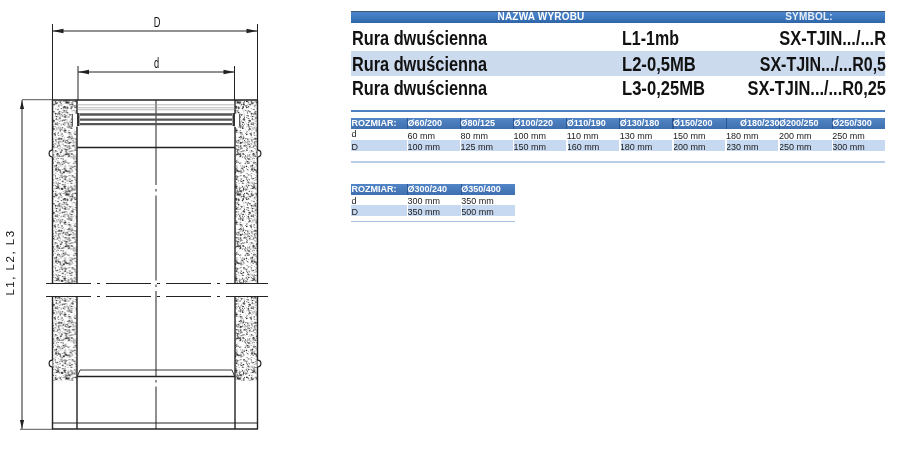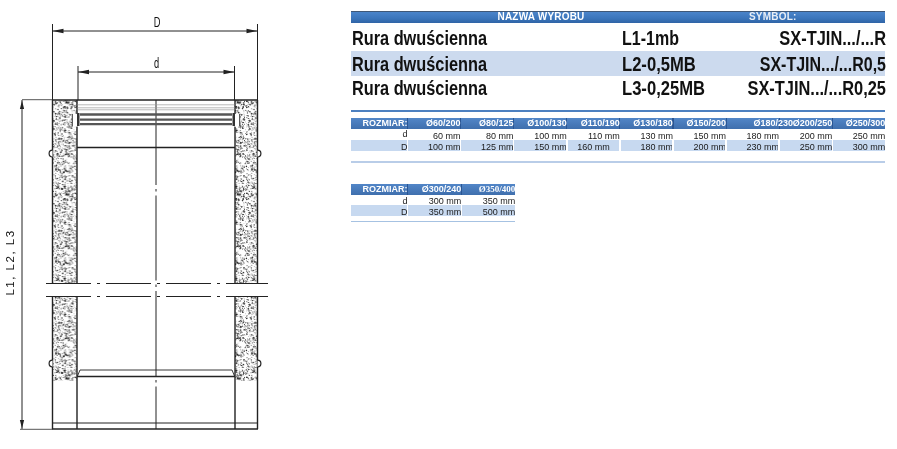--- a/index.html
+++ b/index.html
@@ -1,19 +1,19 @@
 <!DOCTYPE html>
 <html><head>
 <meta charset="utf-8">
 <style>
   html,body{margin:0;padding:0;background:#ffffff;}
   body{width:897px;height:449px;position:relative;overflow:hidden;
        font-family:"Liberation Sans",sans-serif;}
   .abs{position:absolute;}
-  .c{text-align:right;}
+  .c{text-align:left;}
 </style>
 </head>
 <body>
 
 <svg class="abs" style="left:0;top:0" width="350" height="449" viewBox="0 0 350 449">
   <defs>
     <pattern id="stip" width="24.5" height="92" patternUnits="userSpaceOnUse">
         <g fill="#181818">
           <circle cx="15.6" cy="2.5" r="0.38" opacity="0.61"></circle>
           <circle cx="17.9" cy="62.2" r="0.62" opacity="0.54"></circle>
@@ -1034,21 +1034,21 @@
 
   <text transform="translate(156.5 68.3) scale(0.62 1)" font-size="15" fill="#111" text-anchor="middle" font-family="Liberation Sans">d</text>
 
   <text x="14" y="262.5" font-size="11.5" letter-spacing="1.5" fill="#111" text-anchor="middle" font-family="Liberation Sans" transform="rotate(-90 14 262.5)">L1, L2, L3</text>
 </svg>
 
 <div class="abs" style="left:351px;top:11px;width:534px;height:11px;background:linear-gradient(#4a84ca 0%,#3c76bc 55%,#2f64a6 100%);border-top:1px solid #3f5878;"></div>
 
 <div class="abs" style="left:441px;top:12px;width:200px;height:10px;line-height:10px;color:#fff;font-size:10px;letter-spacing:0.2px;font-weight:bold;text-align:center;">NAZWA WYROBU</div>
 
-<div class="abs" style="left:749px;top:12px;width:120px;height:10px;line-height:10px;color:#e8eef6;font-size:10px;letter-spacing:0.2px;font-weight:bold;">SYMBOL:</div>
+<div class="abs" style="left:749px;top:12px;width:120px;height:10px;line-height:10px;color:#e8eef6;font-size:10px;letter-spacing:0.2px;font-weight:bold;text-align:center;">SYMBOL:</div>
 
 <div class="abs" style="left:351px;top:50.5px;width:534px;height:25.5px;background:#ccdaee;"></div>
 
 <div class="abs" style="left:351px;top:110px;width:534px;height:2px;background:#4d80c0;"></div>
 
 <div class="abs" style="left:352px;top:25px;width:270px;height:26px;line-height:26px;font-size:20px;font-weight:bold;color:#111;transform:scaleX(0.815);transform-origin:0 0;">Rura dwuścienna</div>
 
 <div class="abs" style="left:622px;top:25px;width:160px;height:26px;line-height:26px;font-size:20px;font-weight:bold;color:#111;transform:scaleX(0.8);transform-origin:0 0;">L1-1mb</div>
 
 <div class="abs" style="left:656px;top:25px;width:230px;height:26px;line-height:26px;font-size:20px;font-weight:bold;color:#111;text-align:right;transform:scaleX(0.82);transform-origin:100% 0;">SX-TJIN.../...R</div>
@@ -1075,21 +1075,21 @@
 <div class="abs" style="left:672.4px;top:118px;width:1.2px;height:11px;background:#2a5694;"></div>
 <div class="abs" style="left:725.5px;top:118px;width:1.2px;height:11px;background:#2a5694;"></div>
 <div class="abs" style="left:778.6px;top:118px;width:1.2px;height:11px;background:#2a5694;"></div>
 <div class="abs" style="left:831.7px;top:118px;width:1.2px;height:11px;background:#2a5694;"></div>
 
 <div class="abs" style="left:351.4px;top:140px;width:533.9px;height:11px;background:#c7d9f0;"></div>
 
 <div class="abs c" style="left:351.4px;top:118px;width:56.0px;height:11px;line-height:11px;font-size:9px;color:#fff;font-weight:bold;">ROZMIAR:</div>
 <div class="abs c" style="left:407.4px;top:118px;width:53.1px;height:11px;line-height:11px;font-size:9px;color:#fff;font-weight:bold;">Ø60/200</div>
 <div class="abs c" style="left:460.5px;top:118px;width:53.1px;height:11px;line-height:11px;font-size:9px;color:#fff;font-weight:bold;">Ø80/125</div>
-<div class="abs c" style="left:513.6px;top:118px;width:53.1px;height:11px;line-height:11px;font-size:9px;color:#fff;font-weight:bold;">Ø100/130</div>
+<div class="abs c" style="left:513.6px;top:118px;width:53.1px;height:11px;line-height:11px;font-size:9px;color:#fff;font-weight:bold;">Ø100/220</div>
 <div class="abs c" style="left:566.7px;top:118px;width:53.1px;height:11px;line-height:11px;font-size:9px;color:#fff;font-weight:bold;">Ø110/190</div>
 <div class="abs c" style="left:619.8px;top:118px;width:53.1px;height:11px;line-height:11px;font-size:9px;color:#fff;font-weight:bold;">Ø130/180</div>
 <div class="abs c" style="left:672.9px;top:118px;width:53.1px;height:15px;line-height:11px;font-size:9px;color:#fff;font-weight:bold;">Ø150/200</div>
 <div class="abs c" style="left:726.0px;top:118px;width:53.1px;height:28px;line-height:11px;font-size:9px;color:#fff;font-weight:bold;padding-left:14px;">Ø180/230</div>
 <div class="abs c" style="left:779.1px;top:118px;width:53.1px;height:11px;line-height:11px;font-size:9px;color:#fff;font-weight:bold;">Ø200/250</div>
 <div class="abs c" style="left:832.2px;top:118px;width:53.1px;height:11px;line-height:11px;font-size:9px;color:#fff;font-weight:bold;">Ø250/300</div>
 
 <div class="abs c" style="left:351.4px;top:129px;width:56.0px;height:11px;line-height:11px;font-size:9px;color:#1a1a1a;font-weight:normal;">d</div>
 <div class="abs c" style="left:407.4px;top:130.5px;width:53.1px;height:11px;line-height:11px;font-size:9px;color:#1a1a1a;font-weight:normal;">60 mm</div>
 <div class="abs c" style="left:460.5px;top:130.5px;width:53.1px;height:11px;line-height:11px;font-size:9px;color:#1a1a1a;font-weight:normal;">80 mm</div>
@@ -1116,21 +1116,21 @@
 
 <div class="abs" style="left:351.4px;top:184px;width:163.9px;height:10.5px;background:linear-gradient(#5286c8,#3f6fad);"></div>
 
 <div class="abs" style="left:406.9px;top:184px;width:1.2px;height:10.5px;background:#2a5694;"></div>
 <div class="abs" style="left:460.8px;top:184px;width:1.2px;height:10.5px;background:#2a5694;"></div>
 
 <div class="abs" style="left:351.4px;top:205px;width:163.9px;height:11px;background:#c7d9f0;"></div>
 
 <div class="abs c" style="left:351.4px;top:184px;width:56.0px;height:10.5px;line-height:10.5px;font-size:9px;color:#fff;font-weight:bold;">ROZMIAR:</div>
 <div class="abs c" style="left:407.4px;top:184px;width:53.9px;height:10.5px;line-height:10.5px;font-size:9px;color:#fff;font-weight:bold;">Ø300/240</div>
-<div class="abs c" style="left:461.3px;top:184px;width:54.0px;height:10.5px;line-height:10.5px;font-size:9px;color:#fff;font-weight:bold;font-family:Liberation Serif, serif;">Ø350/400</div>
+<div class="abs c" style="left:461.3px;top:184px;width:54.0px;height:10.5px;line-height:10.5px;font-size:9px;color:#fff;font-weight:bold;">Ø350/400</div>
 
 <div class="abs c" style="left:351.4px;top:195.5px;width:56.0px;height:11px;line-height:11px;font-size:9px;color:#1a1a1a;font-weight:normal;">d</div>
 <div class="abs c" style="left:407.4px;top:195.5px;width:53.9px;height:11px;line-height:11px;font-size:9px;color:#1a1a1a;font-weight:normal;">300 mm</div>
 <div class="abs c" style="left:461.3px;top:195.5px;width:54.0px;height:11px;line-height:11px;font-size:9px;color:#1a1a1a;font-weight:normal;">350 mm</div>
 
 <div class="abs c" style="left:351.4px;top:206.5px;width:56.0px;height:11px;line-height:11px;font-size:9px;color:#1a1a1a;font-weight:normal;">D</div>
 <div class="abs c" style="left:407.4px;top:206.5px;width:53.9px;height:11px;line-height:11px;font-size:9px;color:#1a1a1a;font-weight:normal;">350 mm</div>
 <div class="abs c" style="left:461.3px;top:206.5px;width:54.0px;height:11px;line-height:11px;font-size:9px;color:#1a1a1a;font-weight:normal;">500 mm</div>
 
 <div class="abs" style="left:351.4px;top:221px;width:163.9px;height:1.2px;background:#a6c2e2;"></div>

